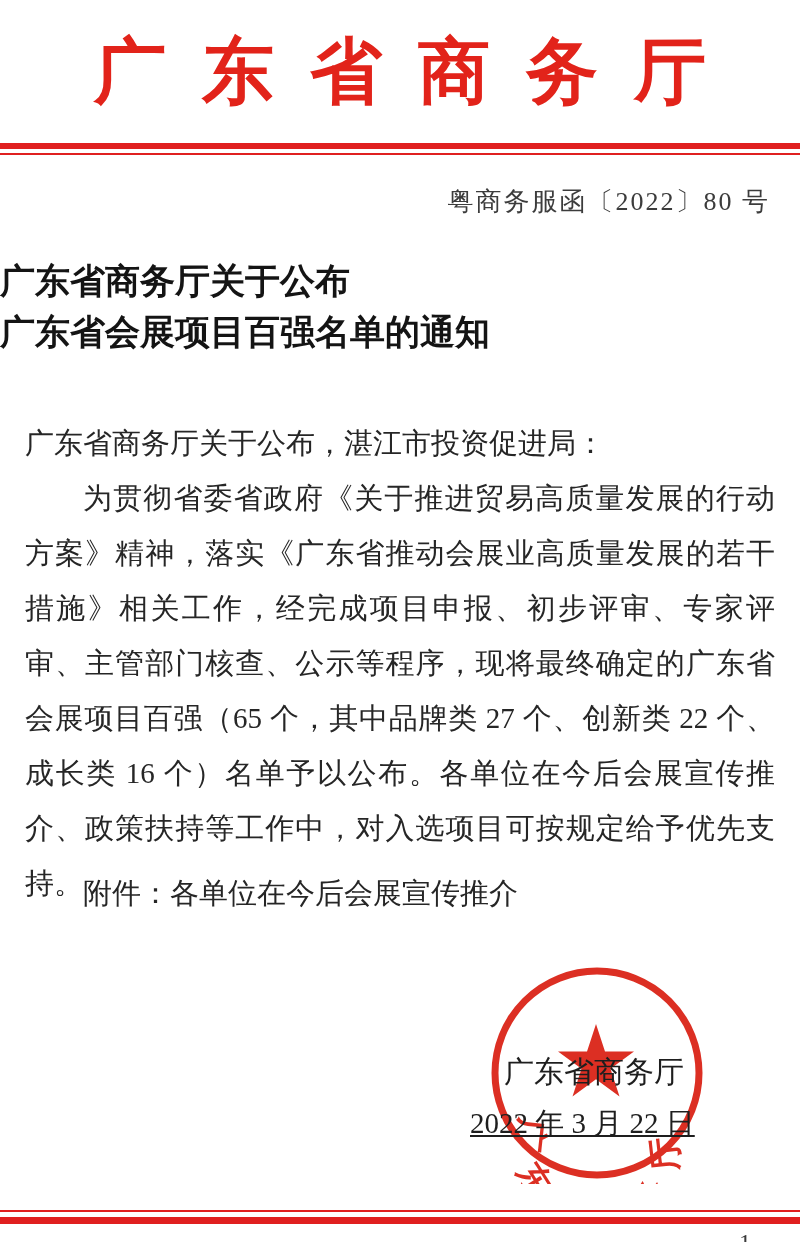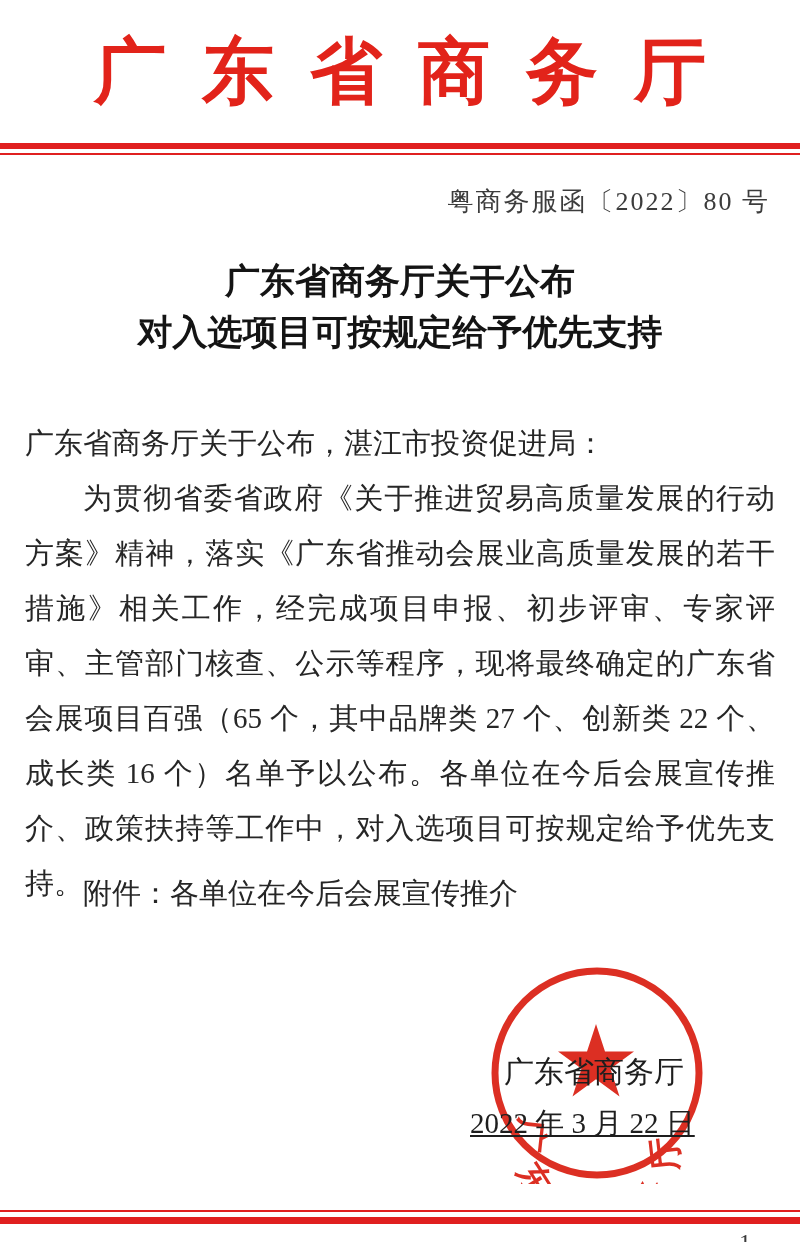--- a/index.html
+++ b/index.html
@@ -42,21 +42,21 @@
     font-size: 26px;
     color: #3c3c3c;
     letter-spacing: 2px;
     text-align: right;
   }
 
   
   .doc-title {
     position: absolute;
     top: 240px; left: 0; right: 0;
-    text-align: center;
+    text-align: left;
     font-size: 35px;
     font-weight: bold;
     color: #141414;
     line-height: 51px;
   }
 
   
   .body-block {
     position: absolute;
     top: 400px; left: 25px; right: 25px;
@@ -123,21 +123,21 @@
 
   <div class="agency-header">广东省商务厅</div>
 
   <div class="rule rule-top-thick"></div>
   <div class="rule rule-top-thin"></div>
 
   <div class="doc-number">粤商务服函〔2022〕80 号</div>
 
   <div class="doc-title">
     <div>广东省商务厅关于公布</div>
-    <div>对入选项目可按规定给予优先支持</div>
+    <div>广东省会展项目百强名单的通知</div>
   </div>
 
   <div class="body-block">
     <p class="salutation">广东省商务厅关于公布，湛江市投资促进局：</p>
     <p class="body-paragraph">为贯彻省委省政府《关于推进贸易高质量发展的行动方案》精神，落实《广东省推动会展业高质量发展的若干措施》相关工作，经完成项目申报、初步评审、专家评审、主管部门核查、公示等程序，现将最终确定的广东省会展项目百强（65 个，其中品牌类 27 个、创新类 22 个、成长类 16 个）名单予以公布。各单位在今后会展宣传推介、政策扶持等工作中，对入选项目可按规定给予优先支持。</p>
   </div>
 
   <div class="attachment-line">附件：各单位在今后会展宣传推介</div>
 
   <svg class="official-seal" viewBox="0 0 222 222">

